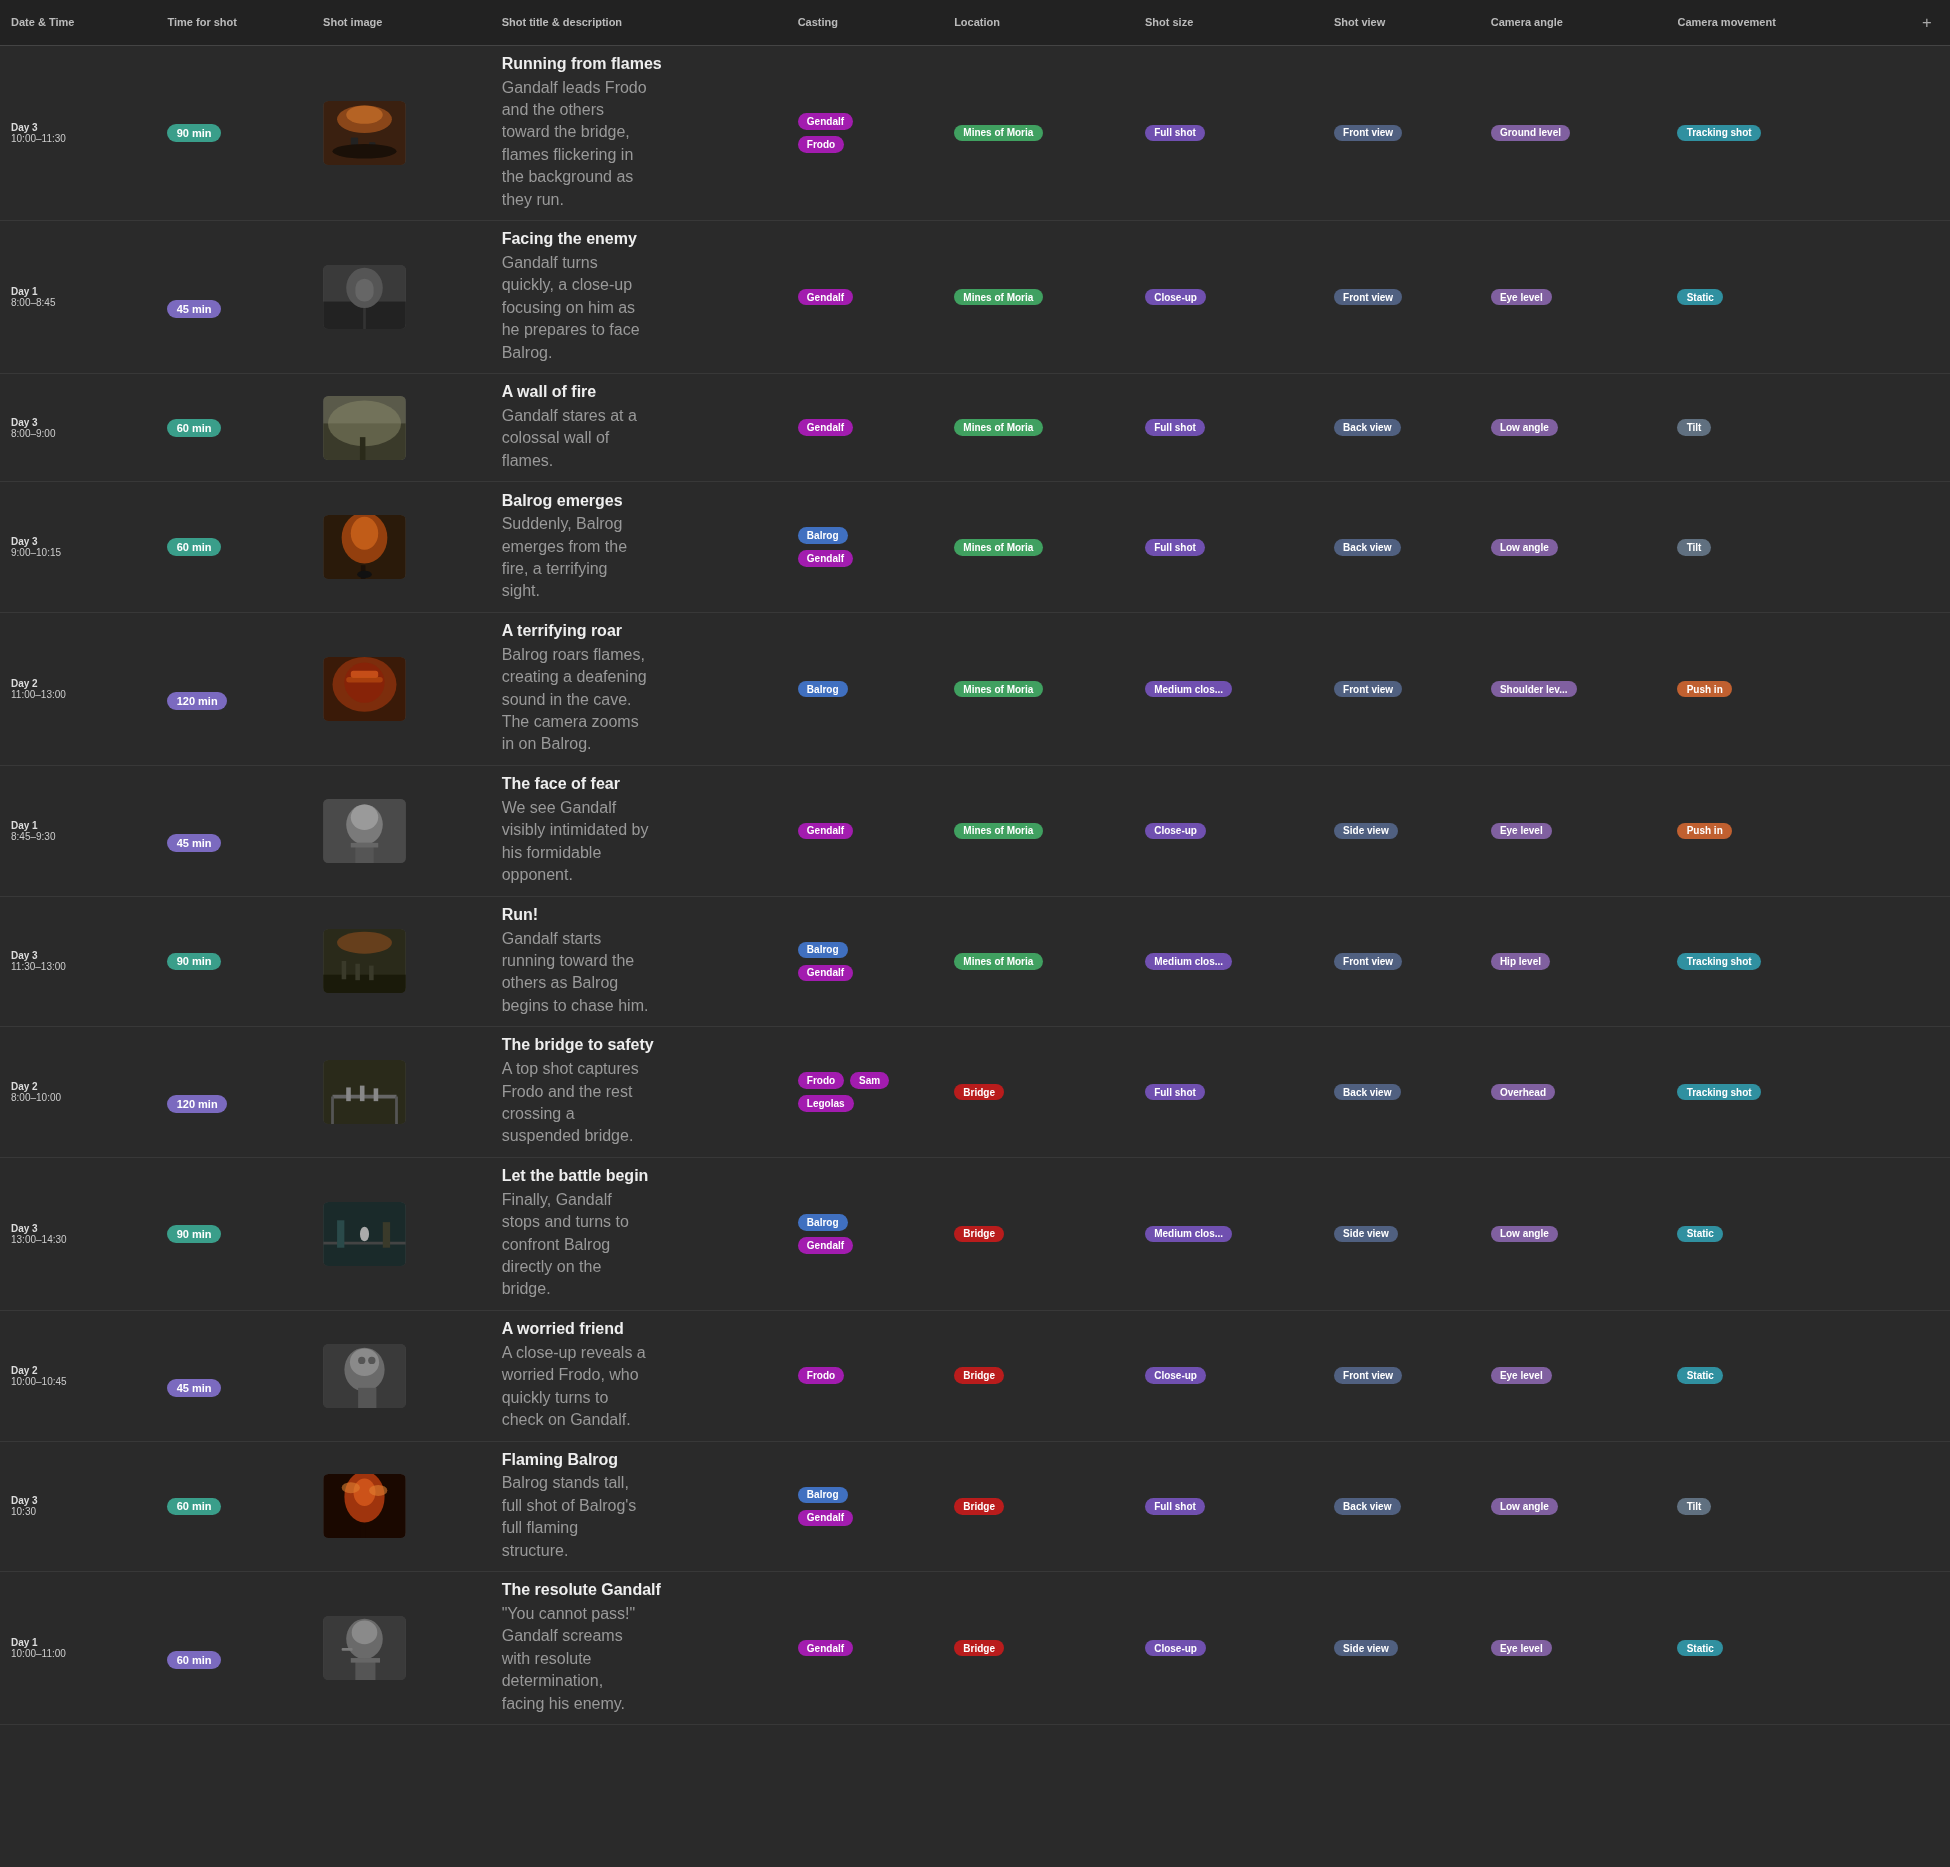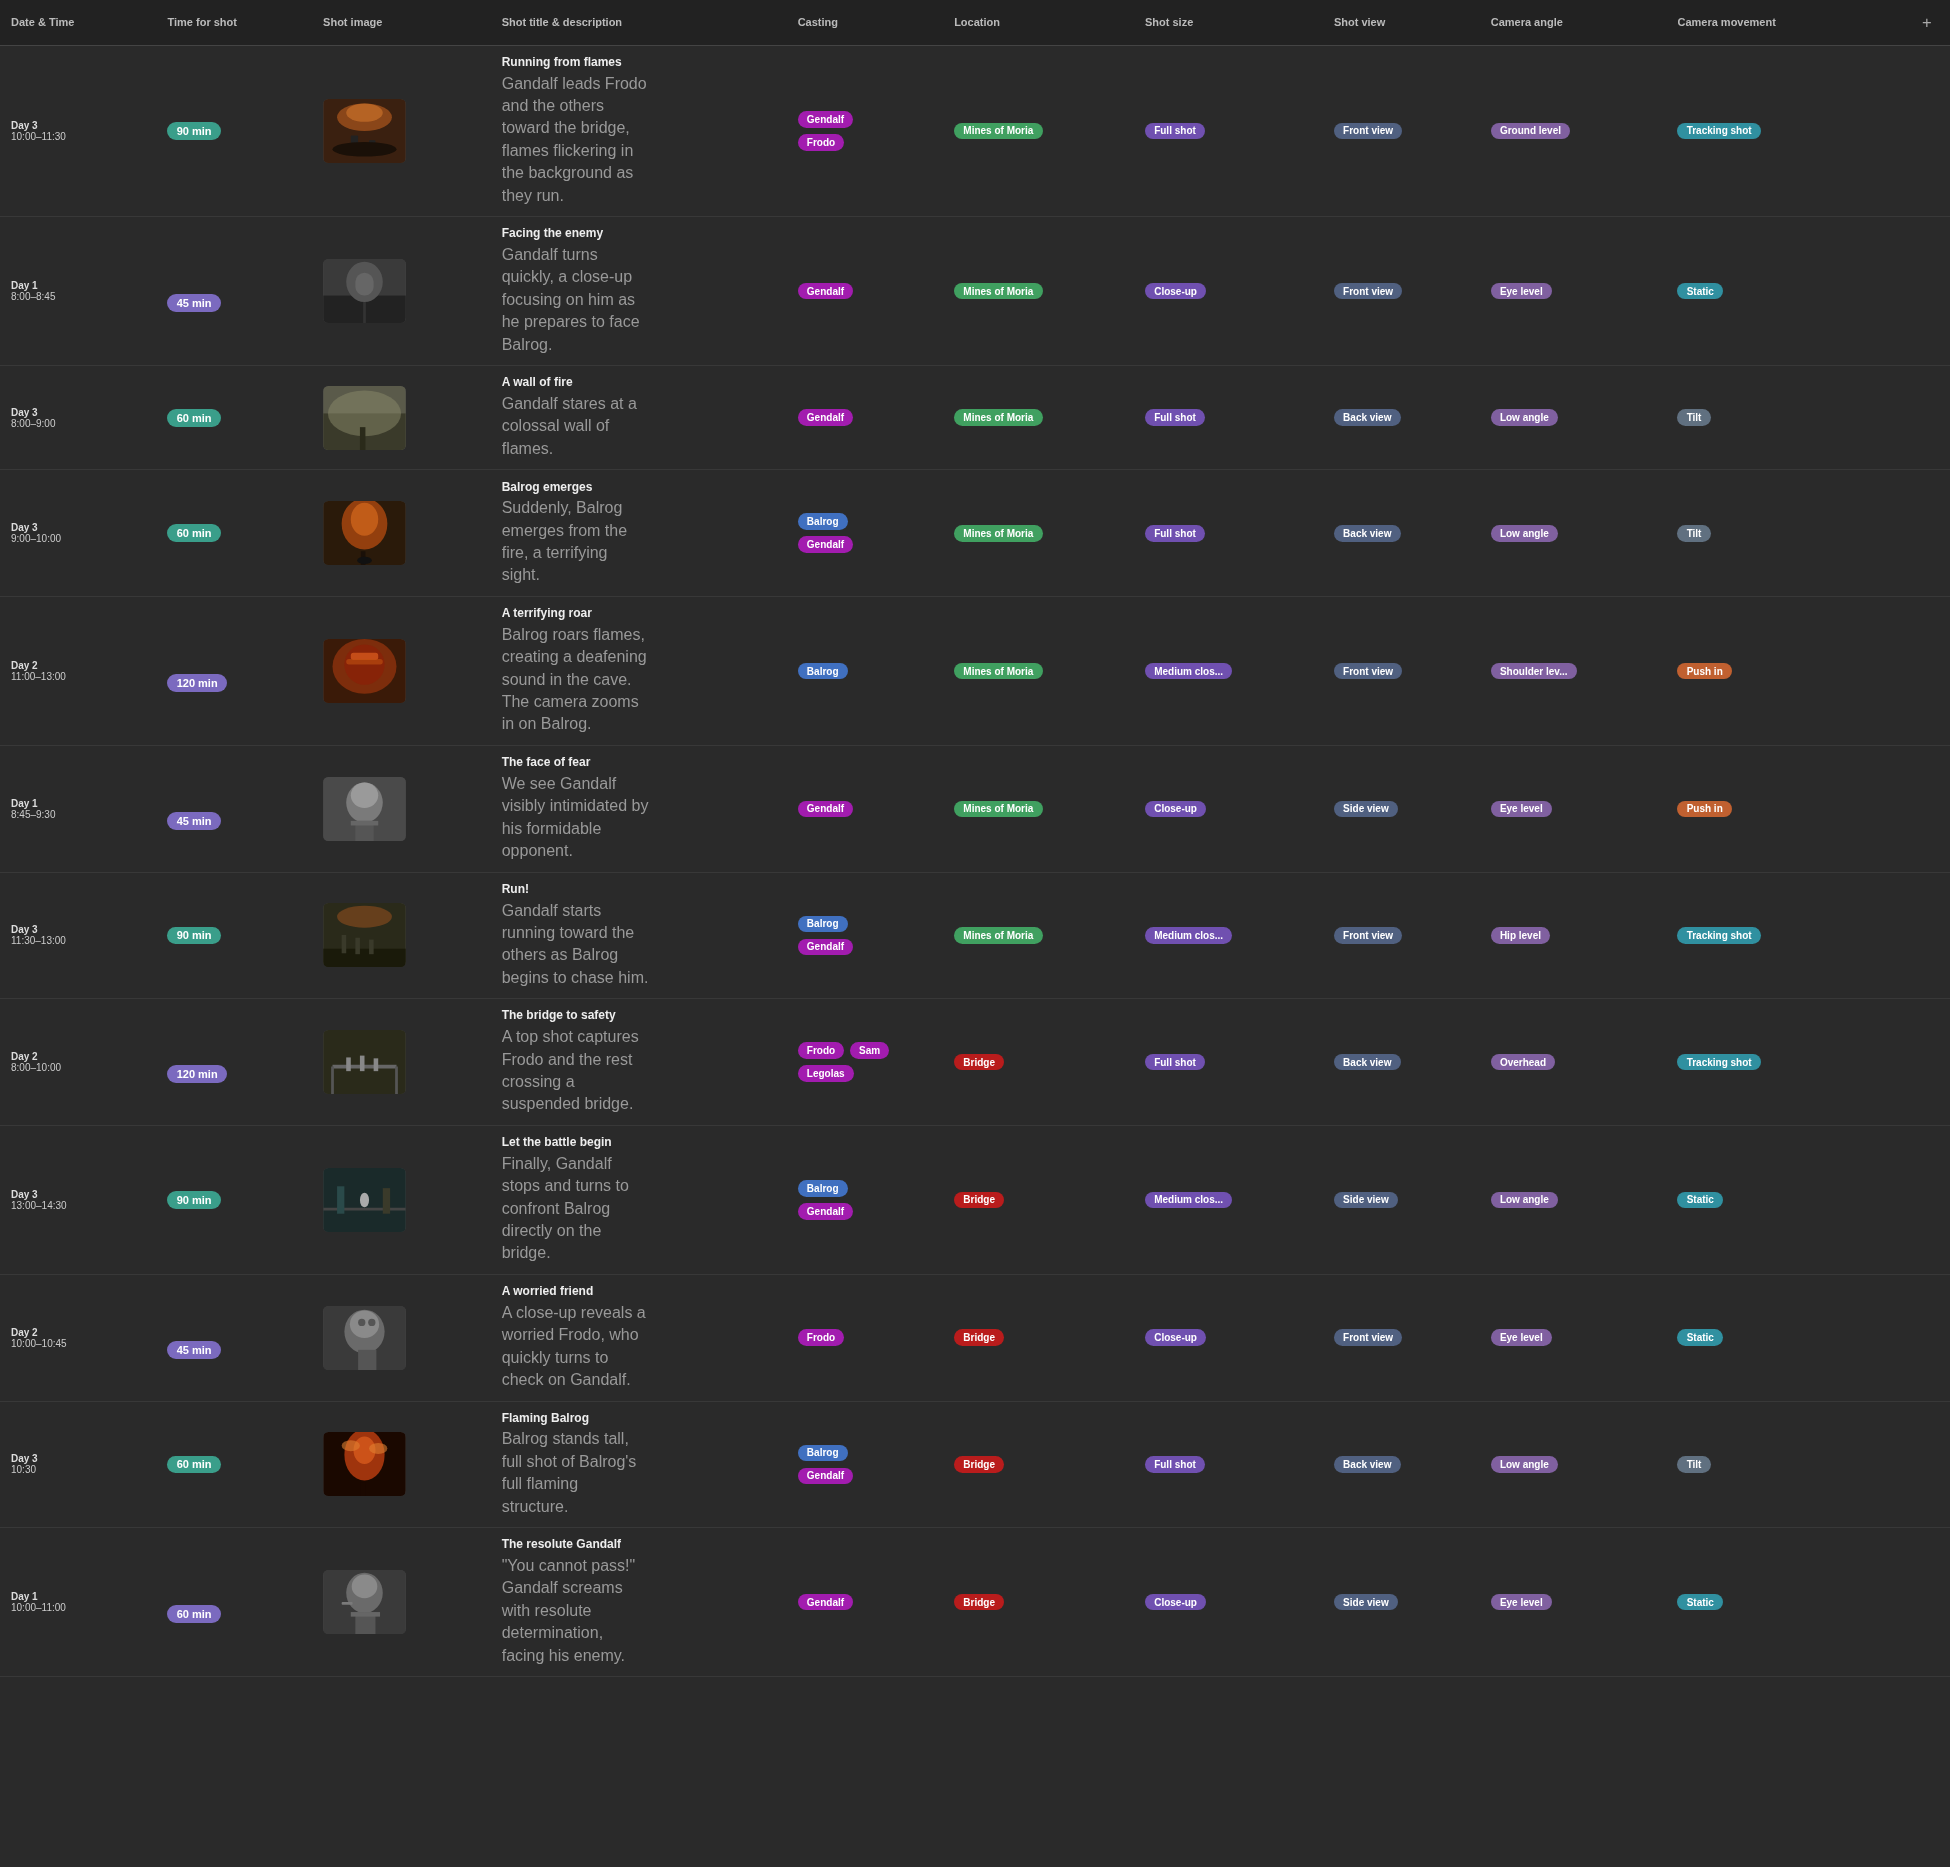--- a/index.html
+++ b/index.html
@@ -68,21 +68,21 @@
       overflow: hidden;
       display: flex;
       align-items: center;
       justify-content: center;
     }
 
     .shot-title {
       font-weight: 700;
       color: #eee;
       margin-bottom: 3.7px;
-      font-size: 12px;
+      font-size: 16px;
     }
     .shot-desc {
       font-size: 16px;
       color: #999;
       line-height: 1.4;
       max-width: 147px;
     }
     .tag {
       display: inline-block;
       padding: 2.8px 9.2px;
@@ -245,21 +245,21 @@
             </div>
           </td>
           <td><span class="tag tag-green-loc">Mines of Moria</span></td>
           <td><span class="tag tag-purple-shot">Full shot</span></td>
           <td><span class="tag tag-slate-view">Back view</span></td>
           <td><span class="tag tag-mauve-angle">Low angle</span></td>
           <td><span class="tag tag-gray-move">Tilt</span></td>
           <td></td>
         </tr>
         <tr>
-          <td class="date-cell"><span class="day">Day 3</span><br><span>9:00–10:00</span></td>
+          <td class="date-cell"><span class="day">Day 3</span><br><span>9:00–10:15</span></td>
           <td><span class="time-badge time-badge-teal">60 min</span></td>
           <td>
             <div class="shot-image">
               <svg width="83" height="64" viewBox="0 0 90 70" xmlns="http://www.w3.org/2000/svg">
                 <rect width="90" height="70" fill="#2a1a0a"></rect>
                 <ellipse cx="45" cy="25" rx="25" ry="28" fill="#c05010" opacity="0.7"></ellipse>
                 <ellipse cx="45" cy="20" rx="15" ry="18" fill="#e07020" opacity="0.6"></ellipse>
                 <rect x="41" y="55" width="5" height="15" fill="#1a1008"></rect>
                 <ellipse cx="45" cy="65" rx="8" ry="4" fill="#111"></ellipse>
               </svg>

